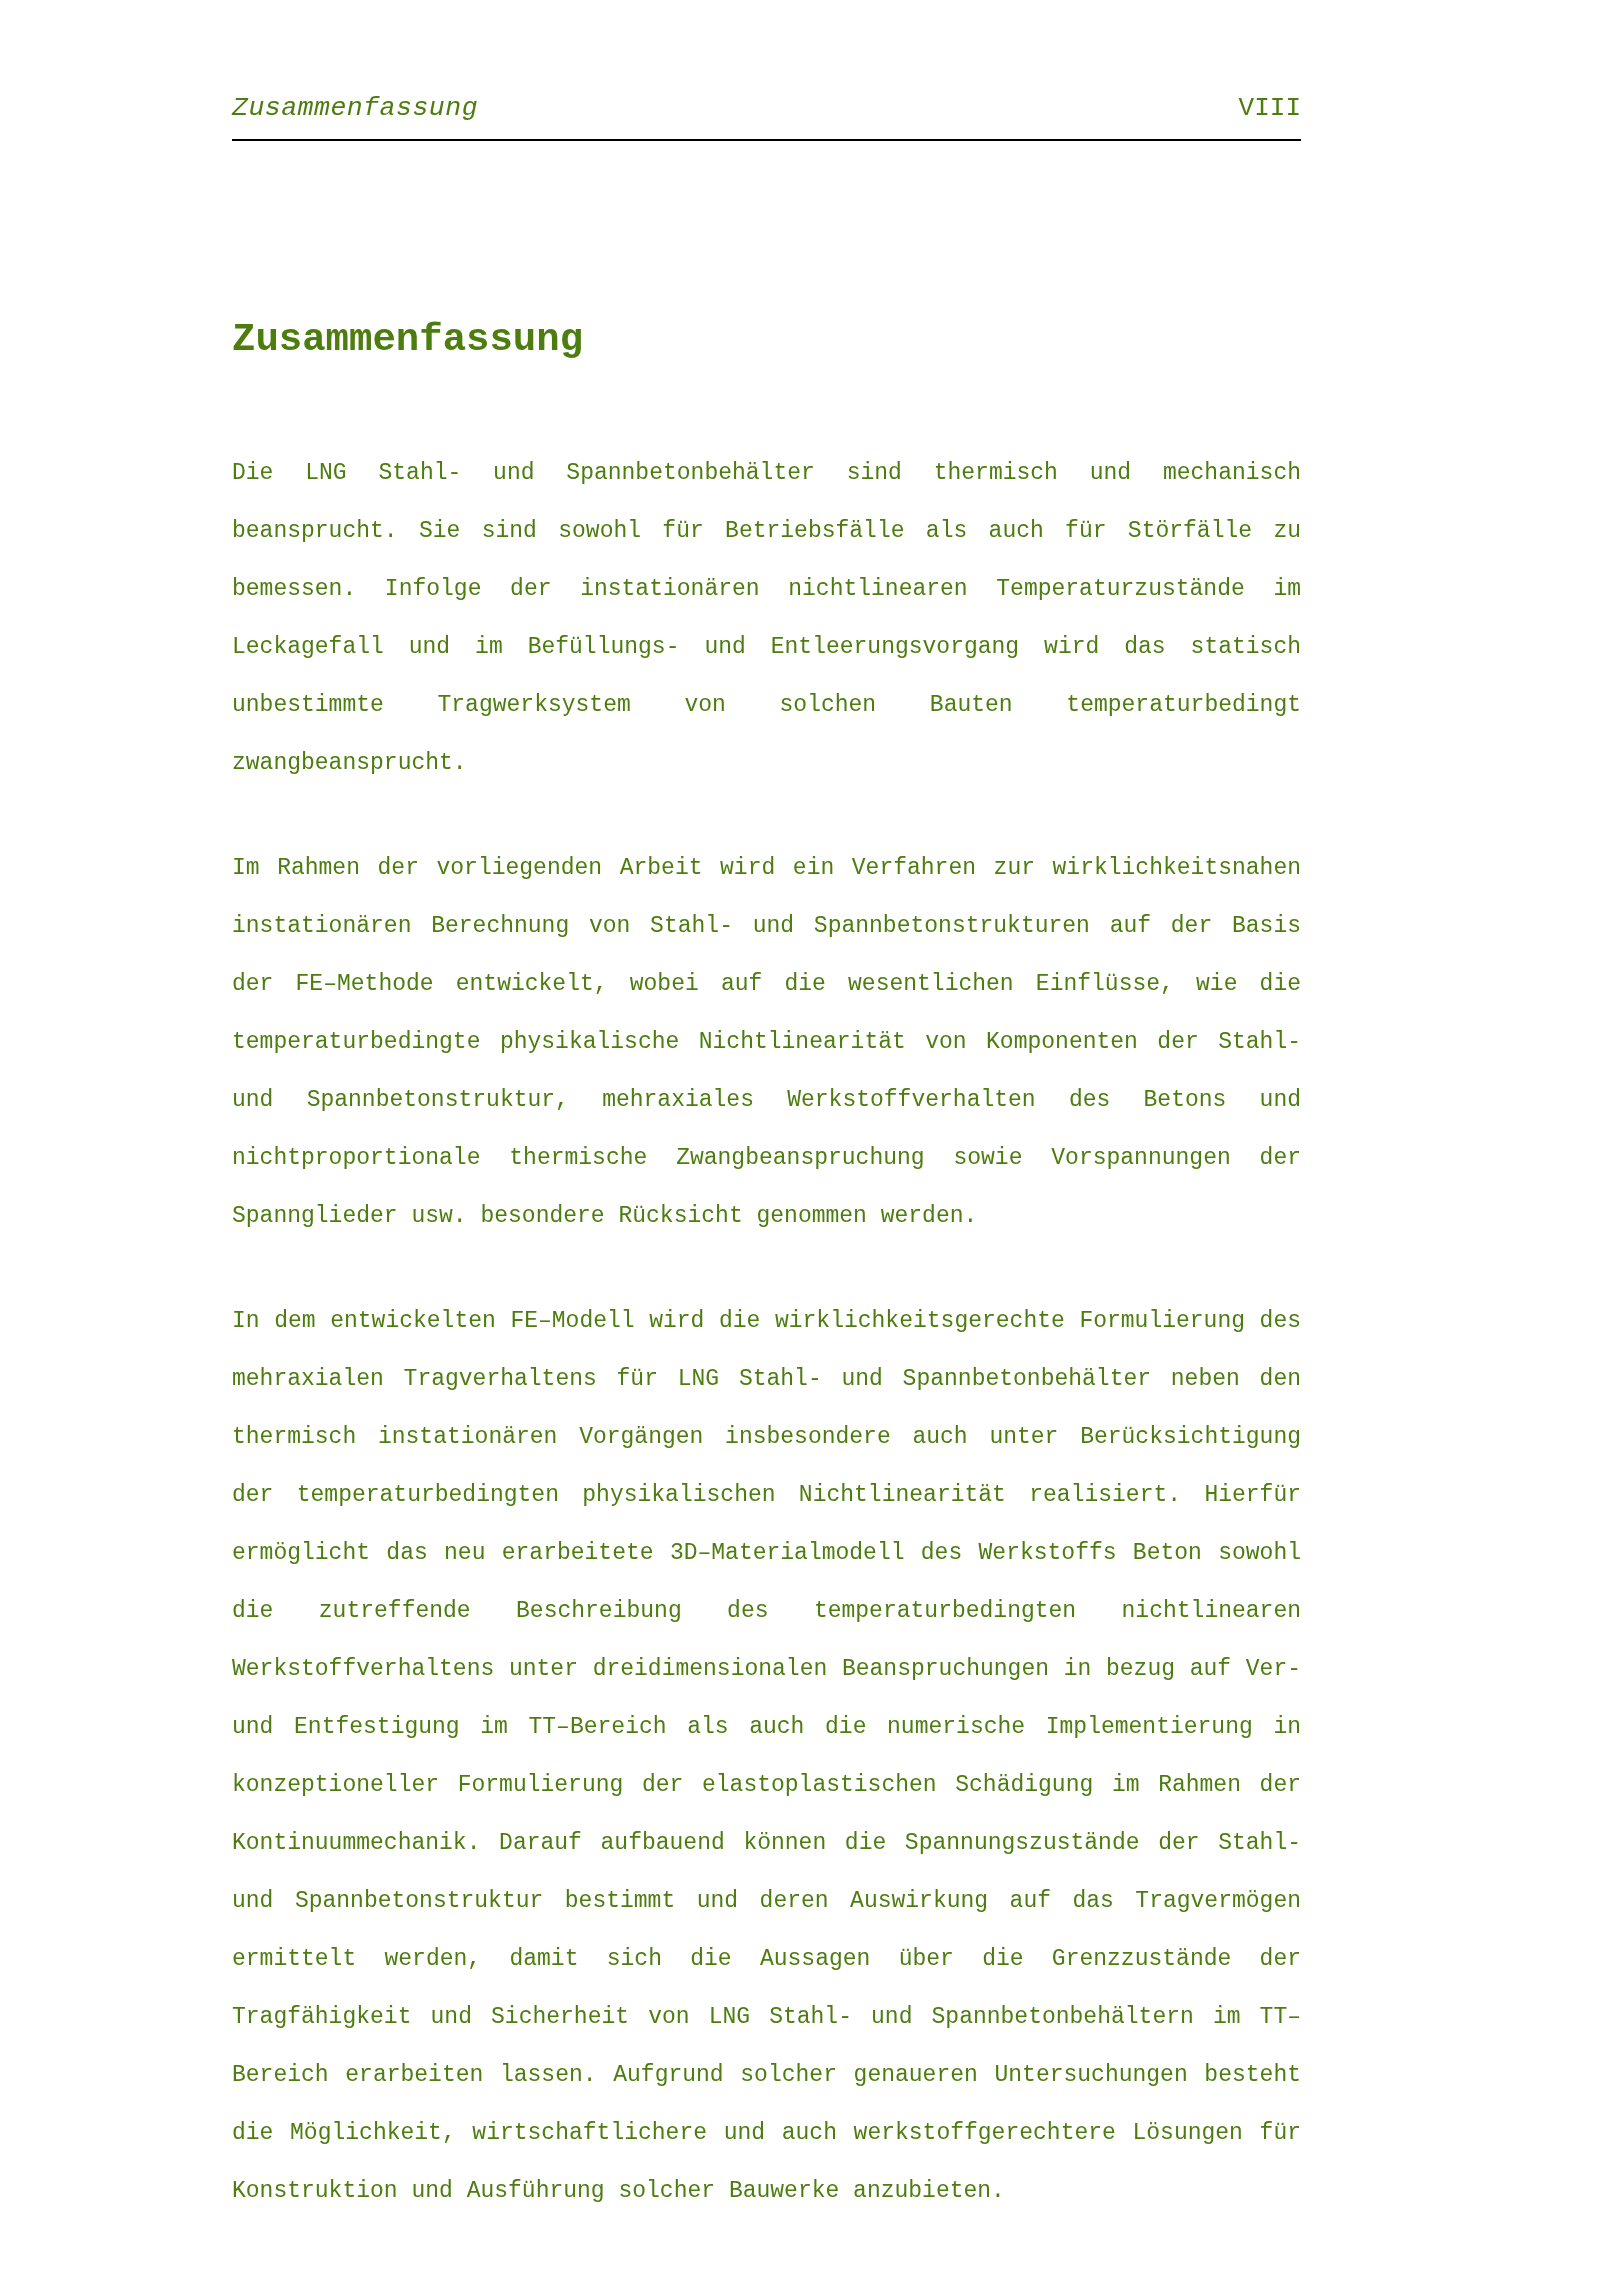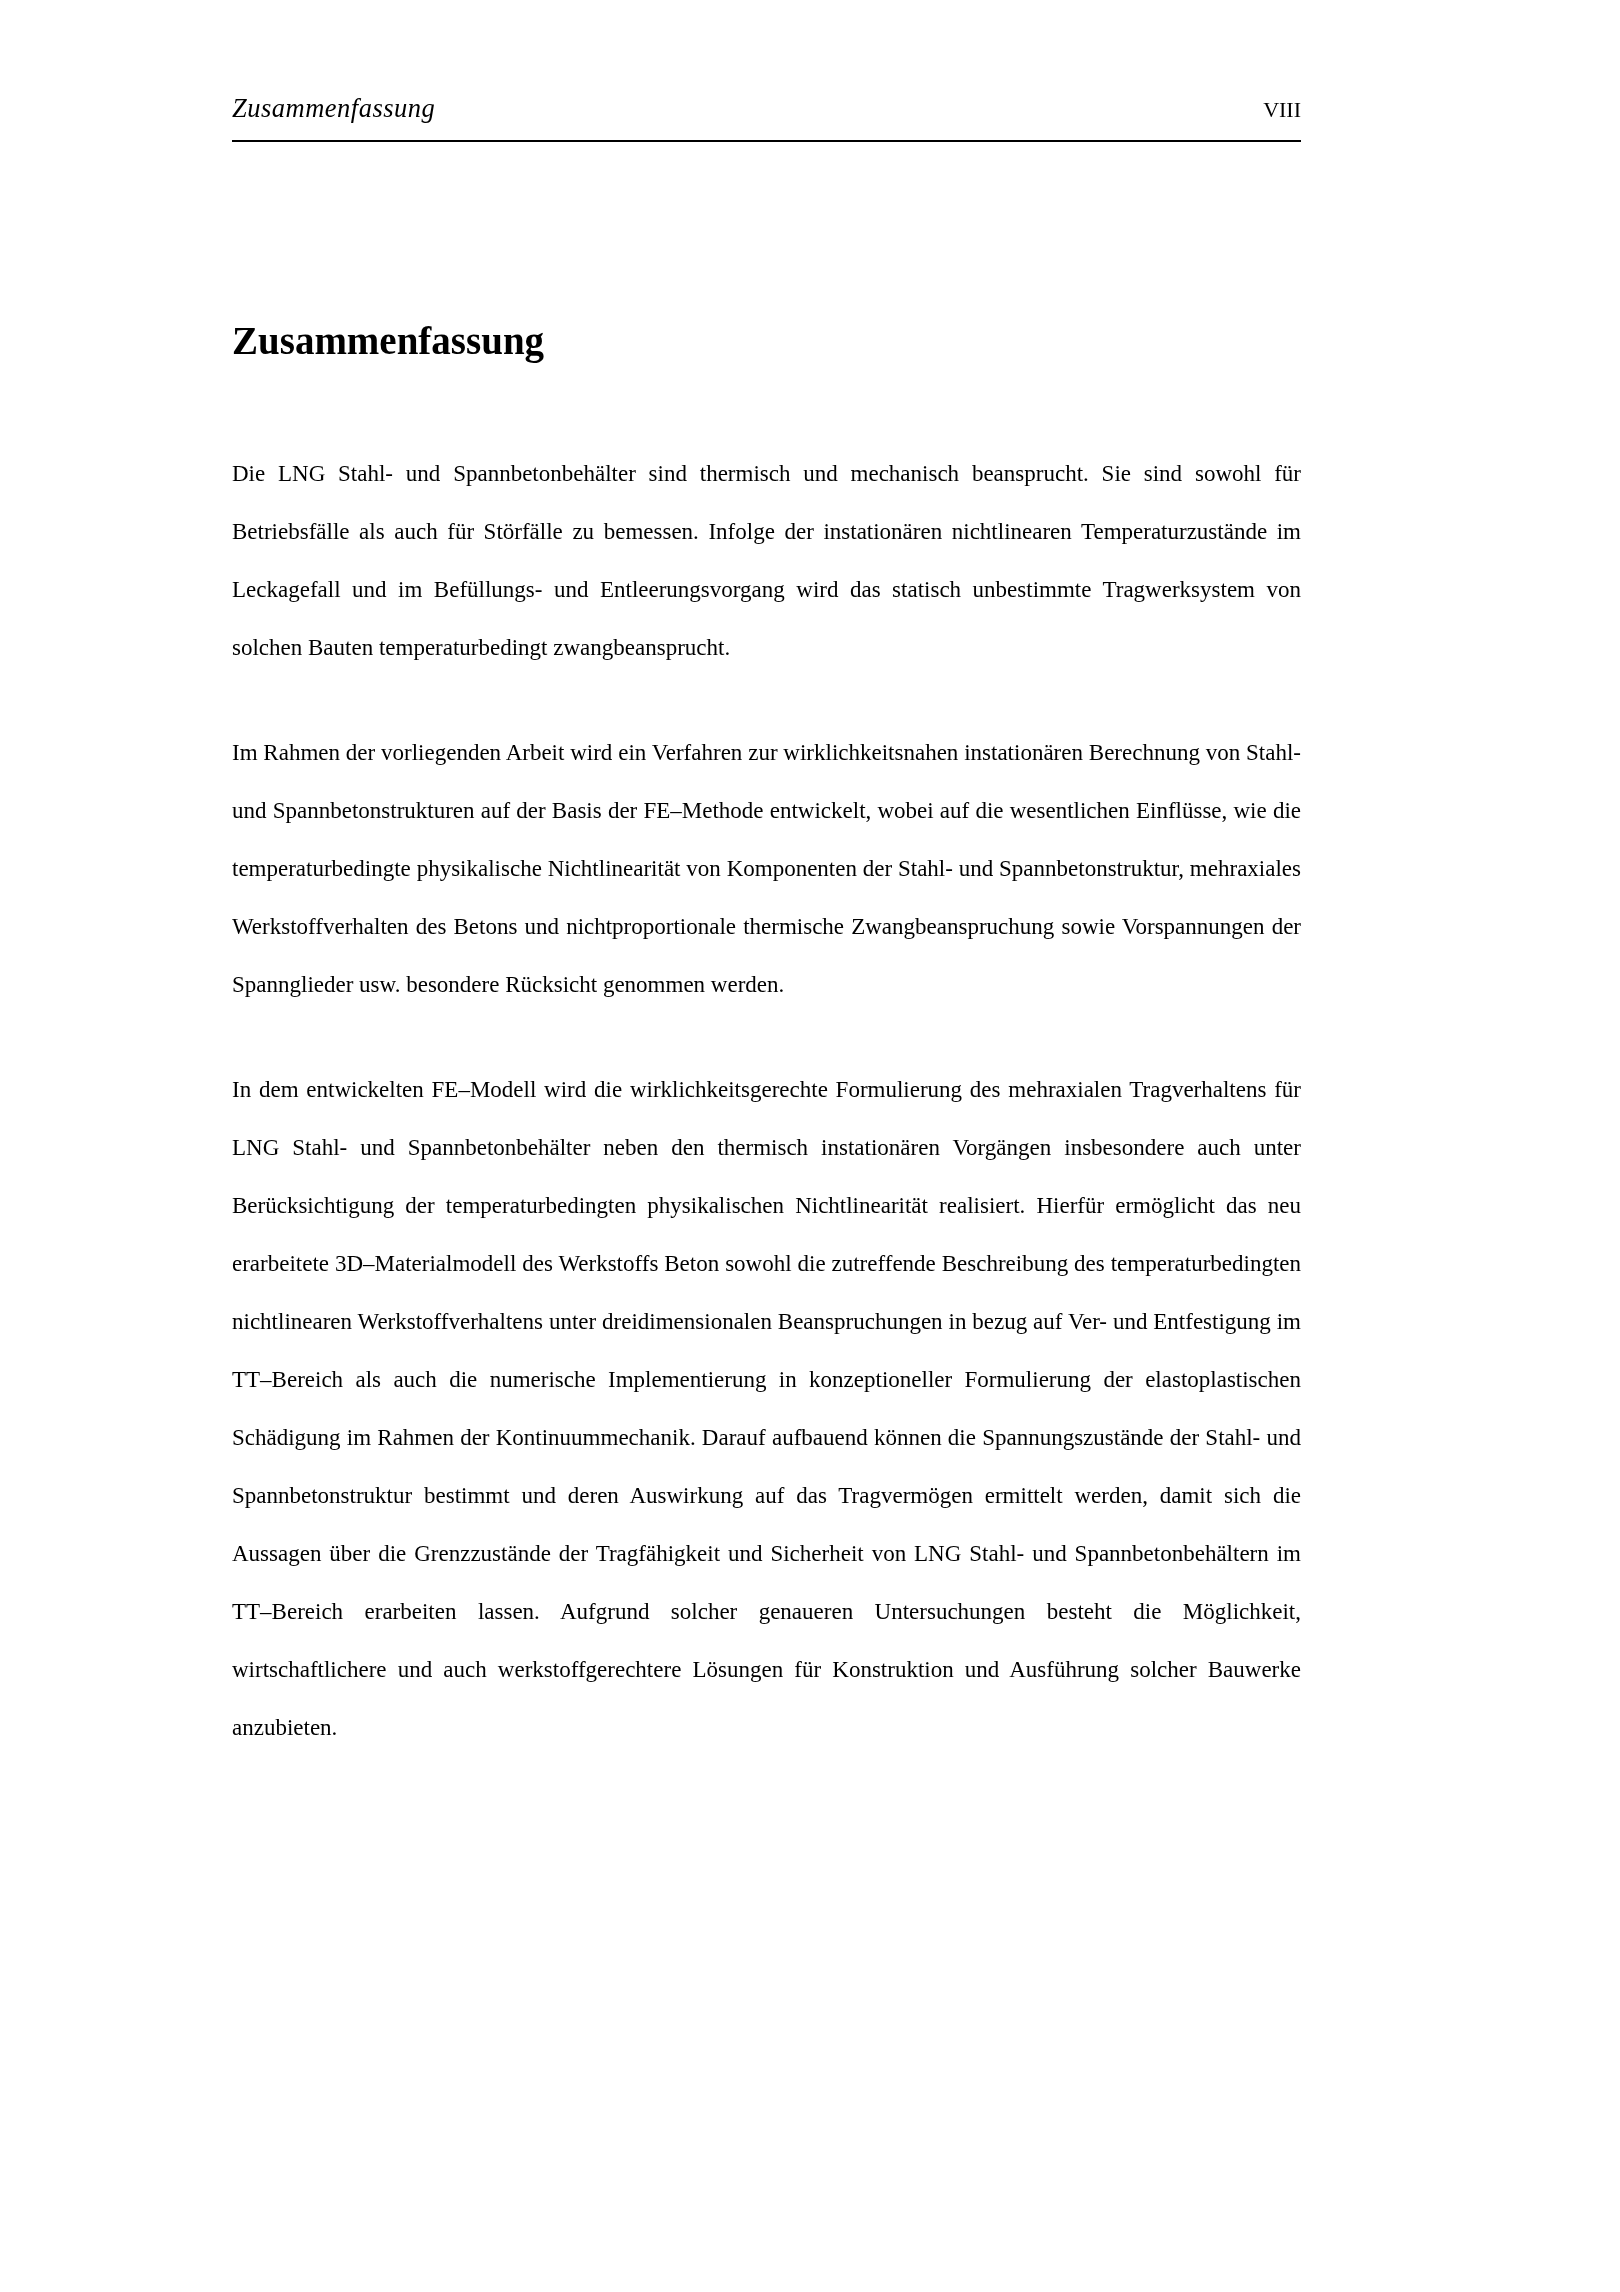--- a/index.html
+++ b/index.html
@@ -7,39 +7,39 @@
     padding: 0;
     background: #ffffff;
   }
   .page {
     position: relative;
     width: 1448px;
     height: 2293px;
     background: #ffffff;
     box-sizing: border-box;
     padding: 93px 147px 0 232px;
-    font-family: Liberation Serif, serif;
-    color: #000000;
+    font-family: Liberation Mono, monospace;
+    color: #4d7c0f;
     overflow: hidden;
   }
   .page-header {
     display: flex;
     justify-content: space-between;
     align-items: baseline;
     border-bottom: 2px solid #000000;
     padding-bottom: 15.7px;
   }
   .header-left {
     font-style: italic;
     font-size: 26.5px;
     letter-spacing: 0.5px;
   }
   .header-right {
     font-style: normal;
-    font-size: 22px;
+    font-size: 26px;
   }
   .section-title {
     font-size: 39px;
     font-weight: bold;
     margin: 178px 0 0 0;
     line-height: 1.1;
   }
   .body-para {
     font-size: 23px;
     line-height: 58px;

